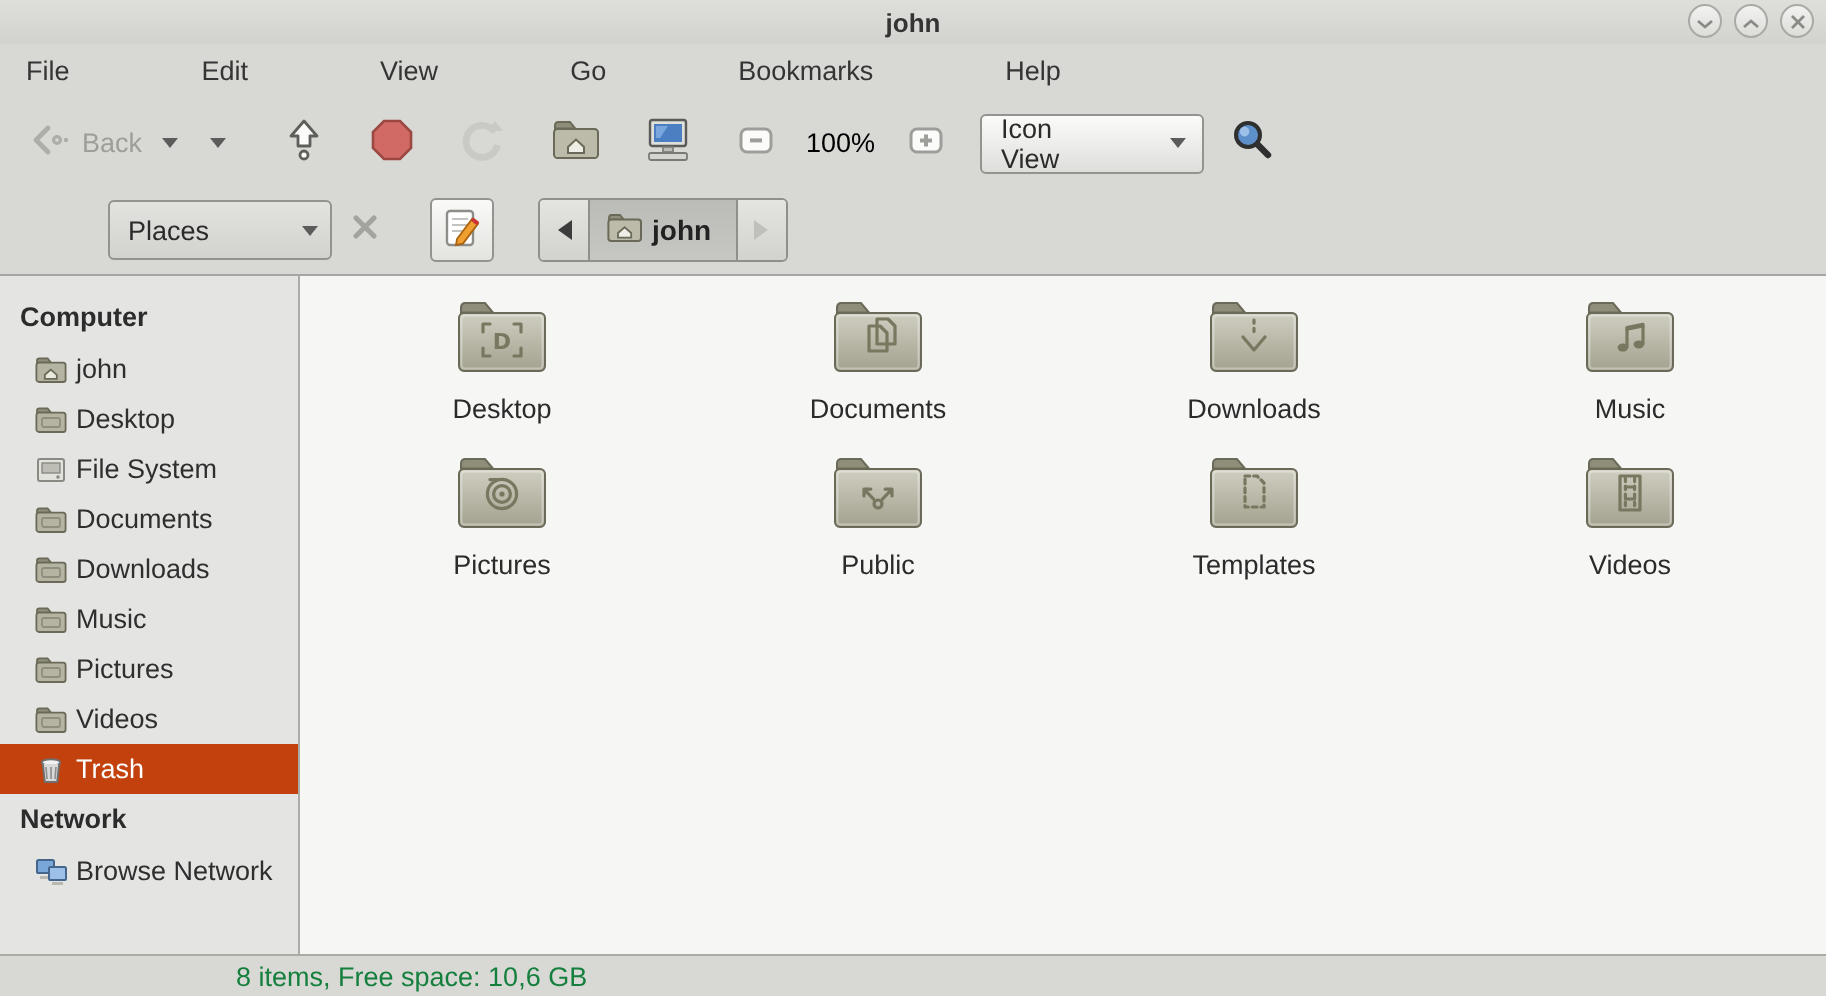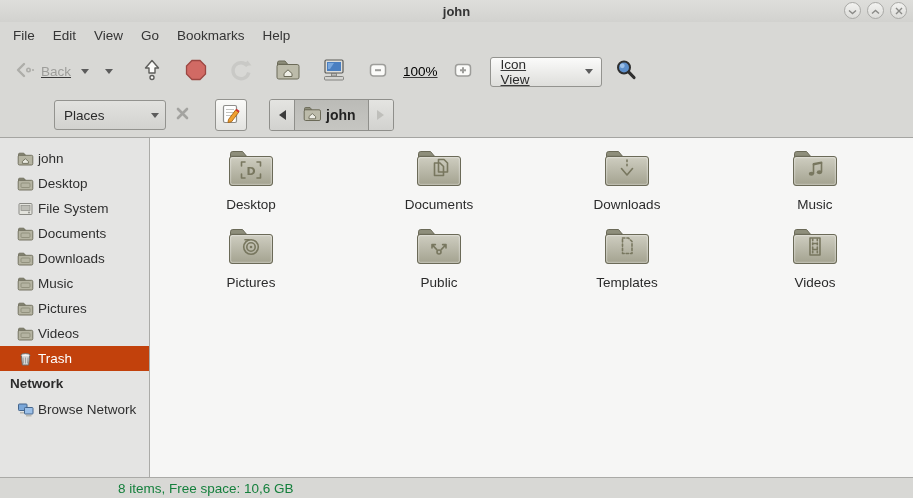--- a/index.html
+++ b/index.html
@@ -13,25 +13,25 @@
 
   
   .titlebar { height:22px; position:relative; display:flex; align-items:center; justify-content:center;
     background:linear-gradient(#dededb,#d2d2cf); }
   .title { font-weight:bold; font-size:13px; color:#343434; }
   .winbtns { position:absolute; right:6px; top:2px; display:flex; gap:6px; }
   .winbtn { width:17px; height:17px; border-radius:50%; border:1px solid #a9a9a6;
     background:linear-gradient(#f2f2f0,#dcdcd9); display:flex; align-items:center; justify-content:center; cursor:default; }
 
   
-  .menubar { height:28px; display:flex; align-items:flex-start; padding-left:4px; }
+  .menubar { height:28px; display:flex; align-items:flex-start; padding-left:4px;gap:48px; }
   .menu-item { padding:0 9px; line-height:28px; font-size:13.5px; color:#353535; }
 
   
-  .toolbar { height:43px; display:flex; align-items:center; padding-left:10px;text-decoration:underline; }
+  .toolbar { height:43px; display:flex; align-items:center; padding-left:10px; }
   .tbtn { display:flex; align-items:center; gap:5px; padding:4px 4px; border-radius:3px; }
   .tlabel { color:#9d9d9a; font-size:13.5px; }
   .drop { width:0; height:0; border-left:4px solid transparent; border-right:4px solid transparent;
     border-top:5px solid #5c5c5c; margin:0 6px 0 2px; }
   .gap8{margin-left:8px;} .gap12{margin-left:12px;} .gap14{margin-left:14px;}
   .zoomlevel { font-size:13.5px; color:#000000; margin:0 10px; }
   .combo { display:flex; align-items:center; height:30px; border:1px solid #93938f; border-radius:3px;
     background:linear-gradient(#fbfbfa,#dededb); padding-left:10px; margin-left:12px;gap:17px; }
   .combo .ctext { font-size:13.5px; color:#2b2b2b; }
   .combo .drop { margin:0 8px; }
@@ -246,20 +246,21 @@
         <span class="ctext">john</span>
       </div>
       <div class="crumb-arrow">
         <span class="arrow-glyph aright"></span>
       </div>
     </div>
   </div>
 
   <div class="content">
     <div class="sidebar" id="sidebar">
+        <div class="side-header">Computer</div>
         <div class="side-item">
           <span class="icon">
             <svg width="17" height="16" viewBox="0 0 17 16">
               <path d="M1.5 5.5 V3.4 Q1.5 2.2 2.7 2.2 H6.8 l1.7 2.1 H1.5 Z" fill="#8e8e7b" stroke="#6b6a58" stroke-width="0.9"></path>
               <rect x="1.2" y="4.3" width="14.6" height="9.7" rx="1.3" fill="#b5b4a2" stroke="#6b6a58" stroke-width="0.9"></rect>
               <path d="M5.4 10.4 L8.4 7.8 L11.4 10.4 V12.4 H5.4 Z" fill="#e9e9e0" stroke="#6b6a58" stroke-width="0.9"></path>
             </svg>
           </span>
           <span>john</span>
         </div>

